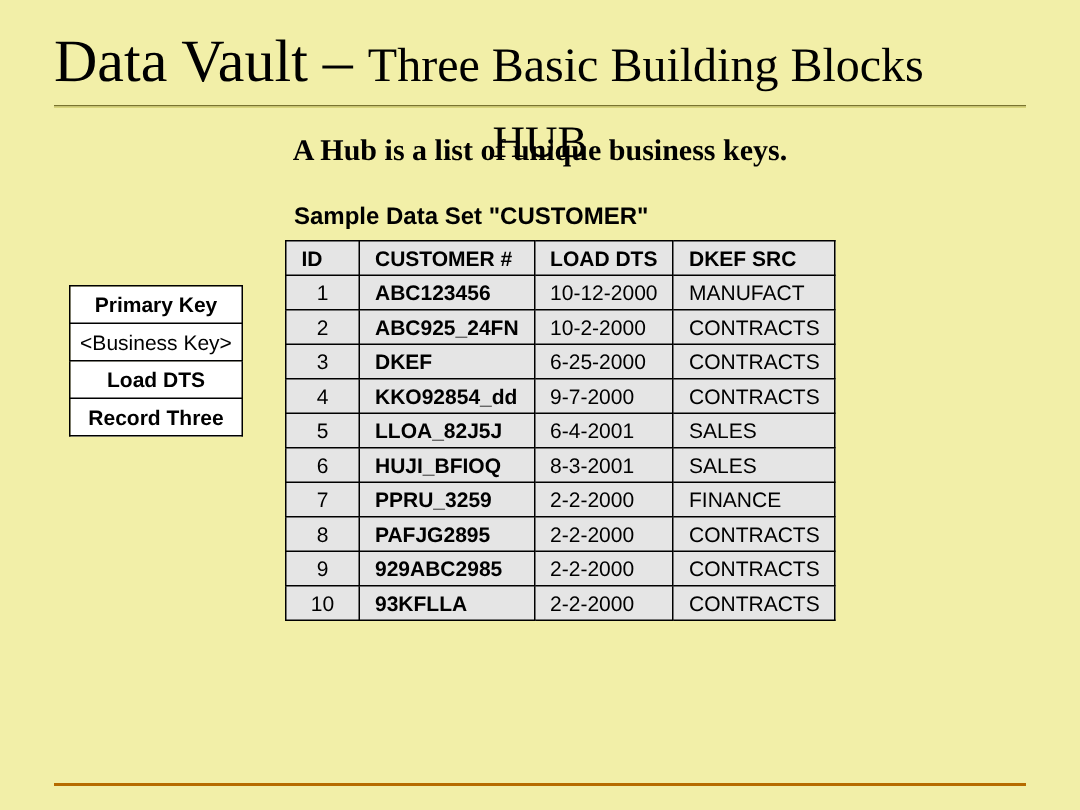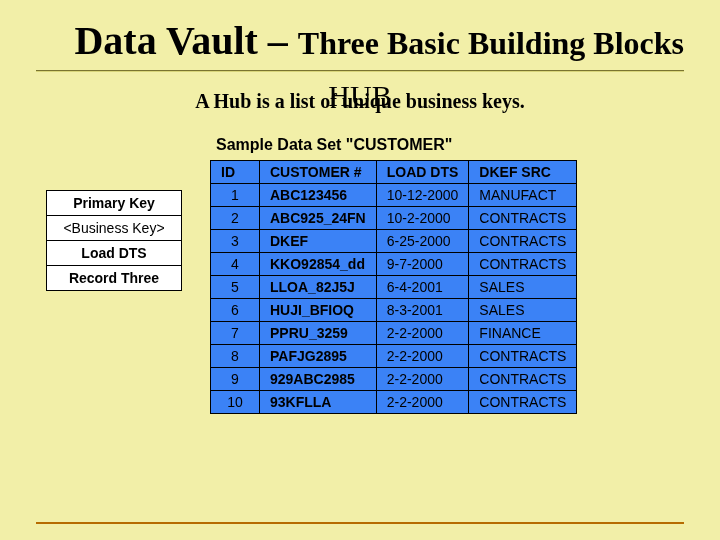--- a/index.html
+++ b/index.html
@@ -12,25 +12,25 @@
     color: #000;
   }
   .slide {
     position: relative;
     width: 720px;
     height: 540px;
     box-sizing: border-box;
     padding: 18px 36px 28px 36px;
   }
   .title {
-    text-align: right;
+    text-align: left;
     font-size: 32px;
     line-height: 1.15;
     margin: 0 0 6px 0;
-    font-weight: bold;
+    font-weight: normal;
   }
   .title .big {
     font-size: 40px;
   }
   .title-rule {
     border-top: 1px solid #7a7430;
     border-bottom: 1px solid #d9d57a;
     height: 0;
     margin: 4px 0 10px 0;
   }
@@ -68,21 +68,21 @@
   }
   .content {
     display: flex;
     align-items: flex-start;
     gap: 28px;
     margin-top: 18px;
     padding-left: 10px;
   }
   .legend {
     margin-top: 54px;
-    width: 136px;
+    width: 116px;
   }
   .legend table {
     border-collapse: collapse;
     width: 100%;
   }
   .legend td {
     border: 1px solid #000;
     padding: 4px 6px;
     font-family: Arial, sans-serif;
     font-size: 14px;
@@ -96,21 +96,21 @@
   .data-title {
     font-family: Arial, sans-serif;
     font-size: 16px;
     font-weight: bold;
     margin: 0 0 6px 6px;
   }
   table.data {
     border-collapse: collapse;
     font-family: Arial, sans-serif;
     font-size: 14px;
-    background: #3b82f6;
+    background: #e5e5e5;
   }
   table.data th, table.data td {
     border: 1px solid #000;
     padding: 3px 10px;
     text-align: left;
     white-space: nowrap;
     vertical-align: middle;
   }
   table.data th {
     font-weight: bold;

